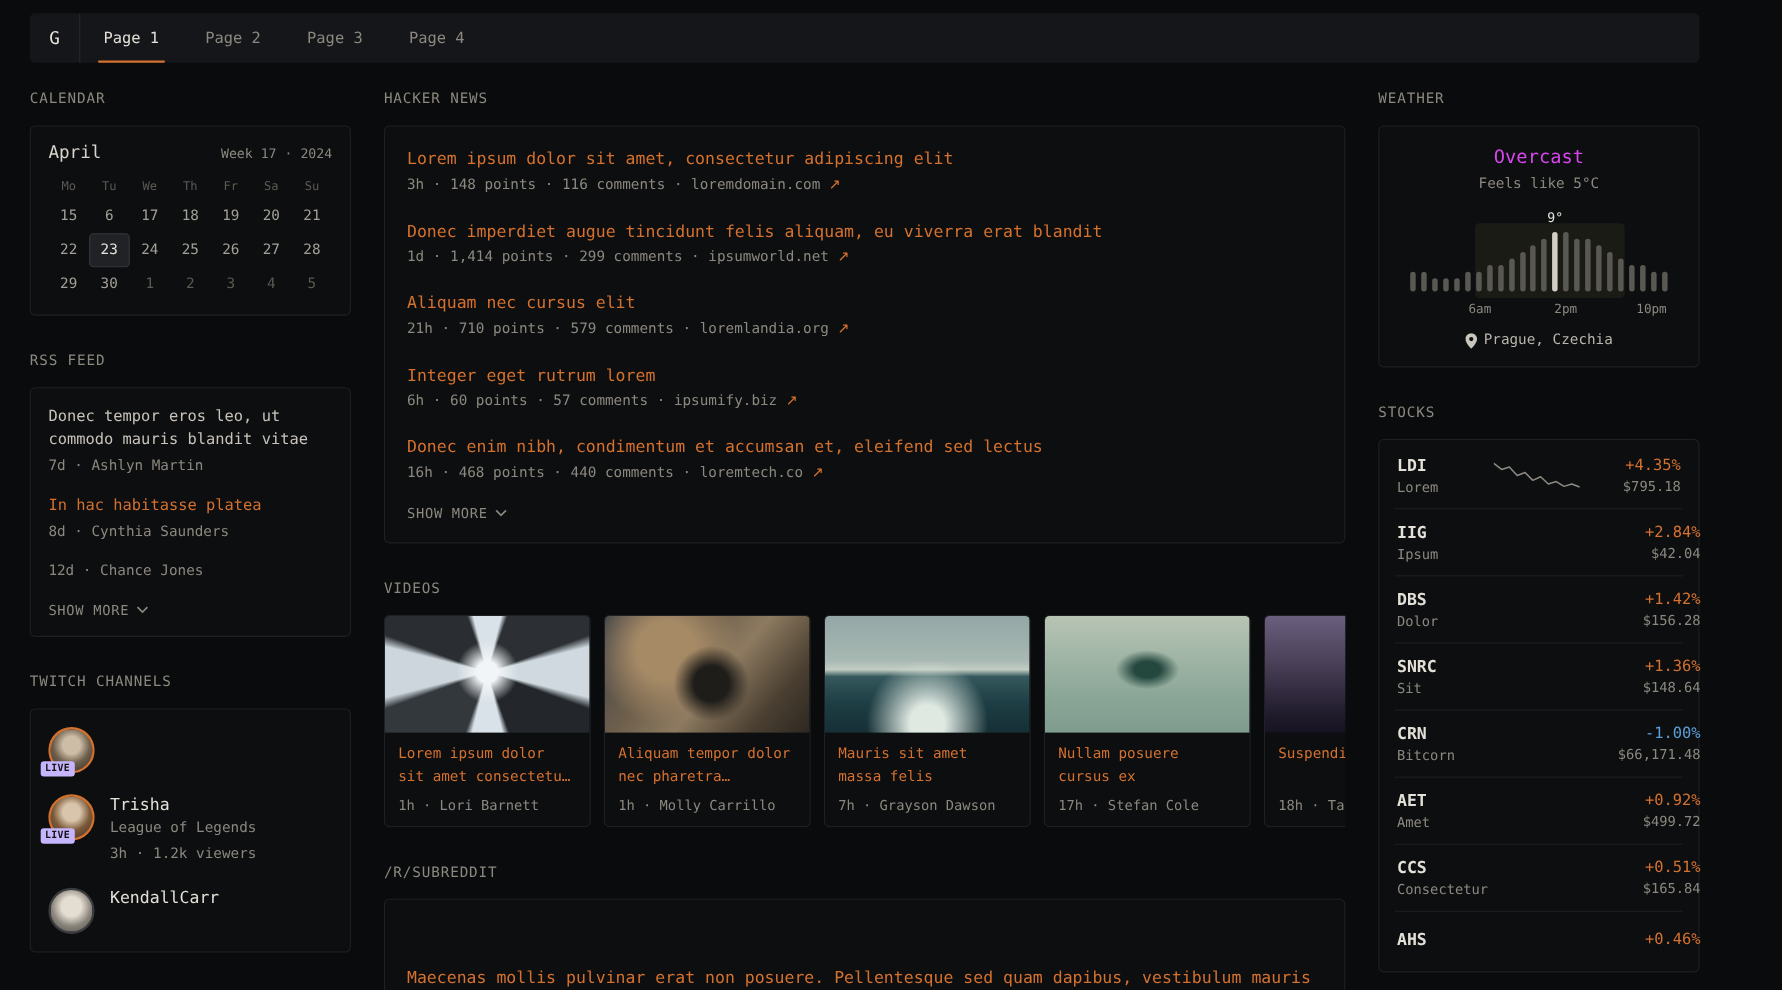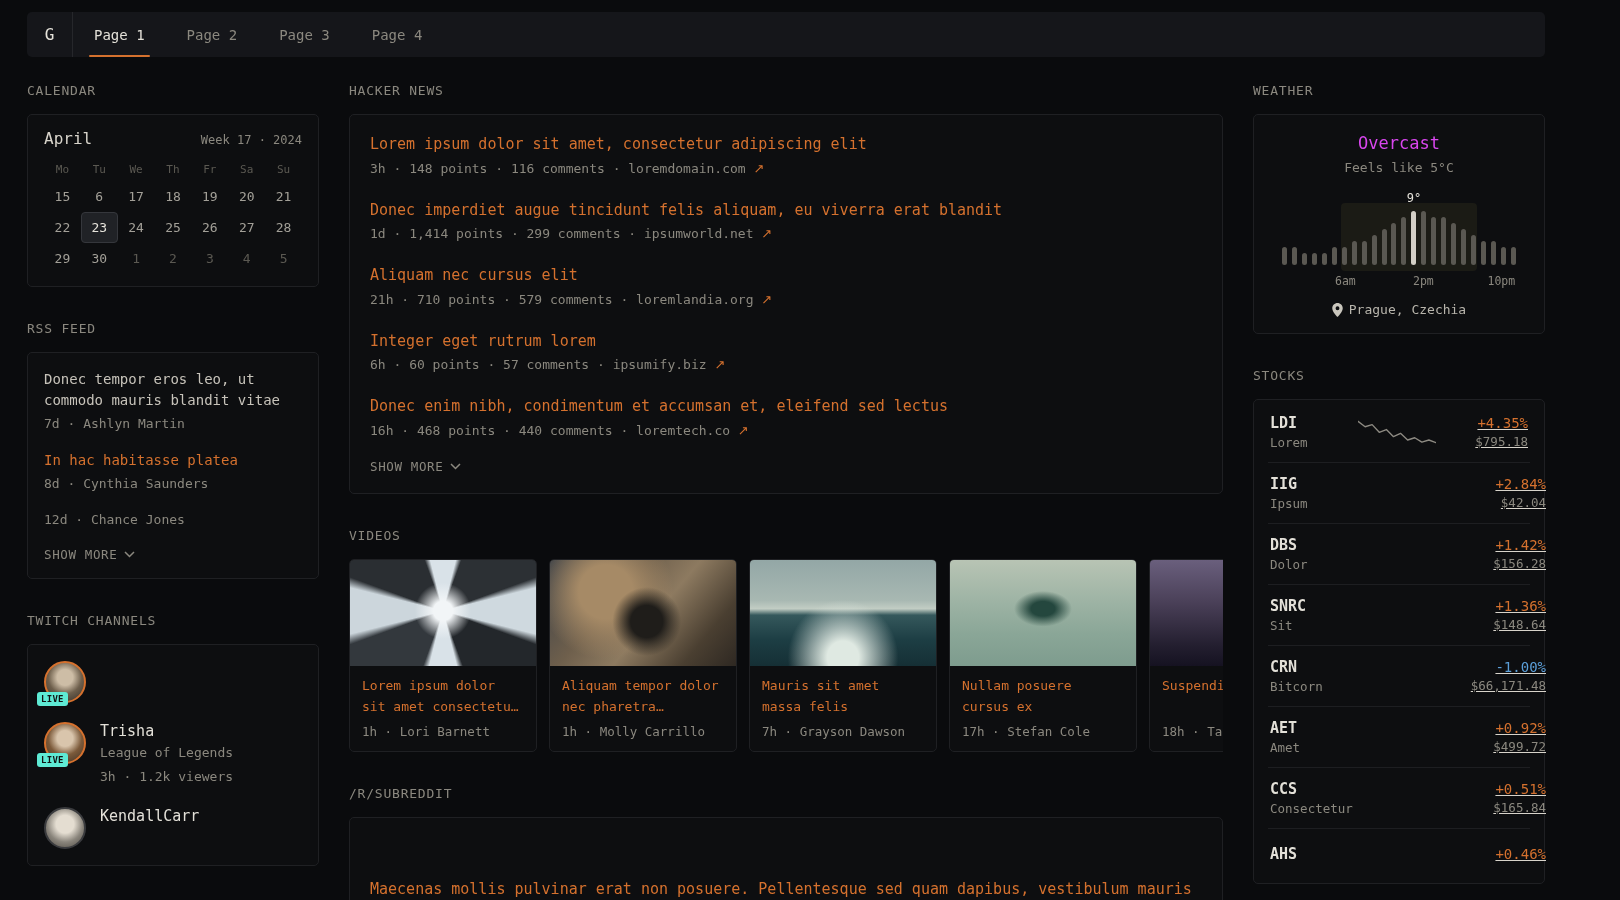--- a/index.html
+++ b/index.html
@@ -49,21 +49,21 @@
   .show-more{display:flex;align-items:center;gap:7px;background:none;border:none;color:var(--muted);
              font-family:inherit;font-size:12.5px;letter-spacing:.05em;margin-top:17px;padding:0;cursor:pointer;}
   .chevron{stroke:var(--muted);fill:none;}
 
   
   .twitch-item{display:flex;gap:14px;align-items:flex-start;cursor:pointer;}
   .twitch-item + .twitch-item{margin-top:19px;}
   .avatar-wrap{position:relative;flex:none;}
   .avatar{display:block;width:42px;height:42px;border-radius:50%;border:2px solid #3a3b3e;background:#444;}
   .twitch-item.live .avatar{border-color:var(--accent);}
-  .live-badge{display:none;position:absolute;left:-7px;bottom:-3px;background:#5eead4;color:#121212;
+  .live-badge{display:none;position:absolute;left:-7px;bottom:-3px;background:#c4b5fd;color:#121212;
               font-size:9px;font-weight:bold;padding:2px 4px;border-radius:3px;letter-spacing:.03em;}
   .twitch-item.live .live-badge{display:block;}
   .twitch-name{display:block;font-size:15px;color:#e3e0d8;}
   .twitch-list .twitch-item:nth-child(1) .avatar{background:radial-gradient(circle at 50% 38%,#cdbda6 0 26%,#6e5f4c 55%,#2f2b26 100%);}
   .twitch-list .twitch-item:nth-child(2) .avatar{background:radial-gradient(circle at 50% 38%,#d9c5ac 0 26%,#7c5a3a 55%,#3a2f26 100%);}
   .twitch-list .twitch-item:nth-child(3) .avatar{background:radial-gradient(circle at 50% 40%,#e4ddd1 0 30%,#8a857c 60%,#4a463f 100%);}
 
   
   .hn-panel{padding:19px 20px;}
   .hn-item + .hn-item{margin-top:20px;}
@@ -114,21 +114,21 @@
   .pin{fill:#c9c6bd;flex:none;}
 
   
   .stocks-panel{padding:2px 14px;}
   .stock-row{display:flex;align-items:center;padding:12px 2px;cursor:pointer;}
   .stock-row + .stock-row{border-top:1px solid #1d1e21;gap:48px;}
   .stock-id{width:88px;flex:none;}
   .stock-ticker{font-size:15px;font-weight:bold;color:#e3e0d8;}
   .stock-name{font-size:12.5px;color:var(--muted);margin-top:3px;}
   .stock-spark{flex:1;color:#8d8a82;}
-  .stock-values{width:92px;flex:none;text-align:right;text-decoration:underline;}
+  .stock-values{width:92px;flex:none;text-align:right;}
   .stock-change{font-size:14px;color:var(--accent);}
   .stock-change.down{color:var(--negative);}
   .stock-price{font-size:12.5px;color:var(--muted);margin-top:3px;}
 </style>
 </head>
 <body>
 
 <div class="page">
 
   <header class="topbar">

